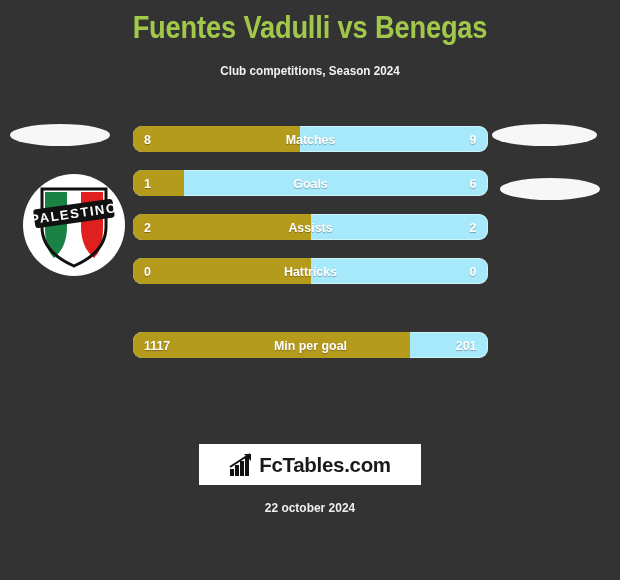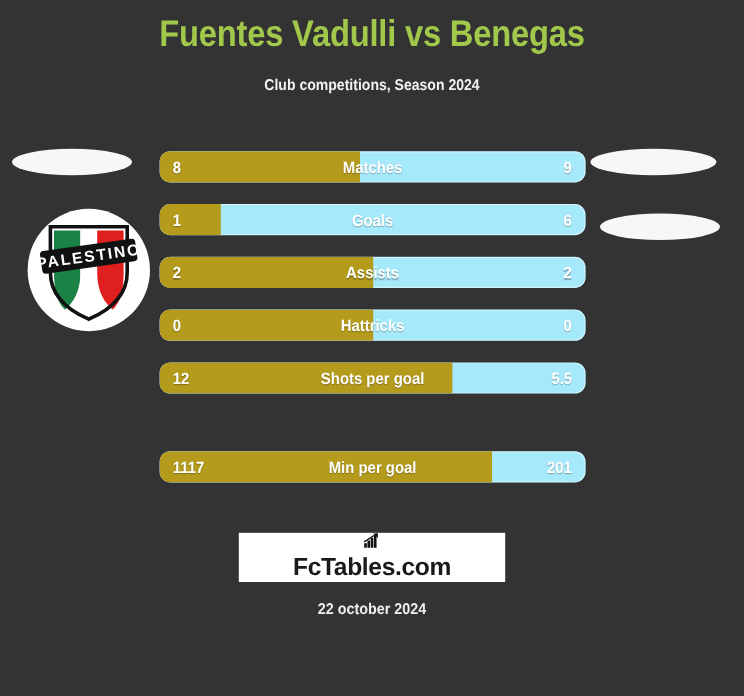--- a/index.html
+++ b/index.html
@@ -130,21 +130,20 @@
     position: absolute;
     left: 199px;
     top: 444px;
     width: 222px;
     height: 41px;
     background: #ffffff;
     display: flex;
     align-items: center;
     justify-content: center;
     gap: 4px;
-    flex-direction: column;
   }
   .fct-icon { width: 26px; height: 24px; display: block; }
   .fct-text {
     color: #1a1a1a;
     font-size: 20.5px;
     font-weight: bold;
     letter-spacing: -0.3px;
     line-height: 24px;
     white-space: nowrap;
   }
@@ -210,26 +209,20 @@
         <div class="bar-val home">2</div>
         <div class="bar-label">Assists</div>
         <div class="bar-val away">2</div>
       </div>
       <div class="bar-row" style="background: rgb(166, 233, 251);">
         <div class="bar-home" style="width: 50%; background: rgb(181, 155, 28);"></div>
         <div class="bar-val home">0</div>
         <div class="bar-label">Hattricks</div>
         <div class="bar-val away">0</div>
       </div>
-      <div class="bar-row" style="background: rgb(166, 233, 251);">
-        <div class="bar-home" style="width: 68.6%; background: rgb(181, 155, 28);"></div>
-        <div class="bar-val home">12</div>
-        <div class="bar-label">Shots per goal</div>
-        <div class="bar-val away">5.5</div>
-      </div>
       <div class="bar-row" style="background: rgb(166, 233, 251); margin-top: 48px;">
         <div class="bar-home" style="width: 78%; background: rgb(181, 155, 28);"></div>
         <div class="bar-val home">1117</div>
         <div class="bar-label">Min per goal</div>
         <div class="bar-val away">201</div>
       </div>
     </div>
 
   <div class="fctables">
     <svg class="fct-icon" viewBox="0 0 26 24">

